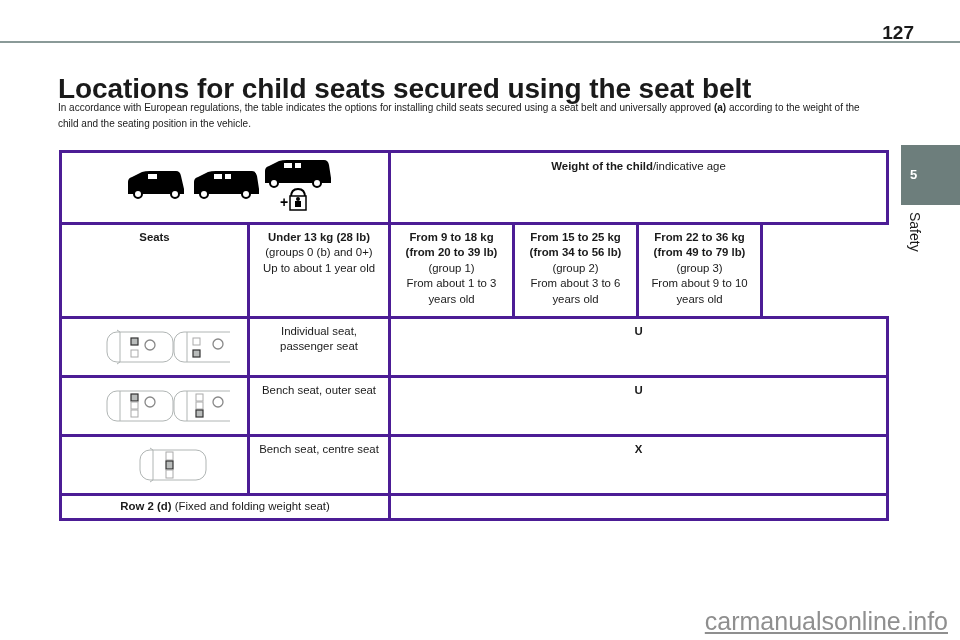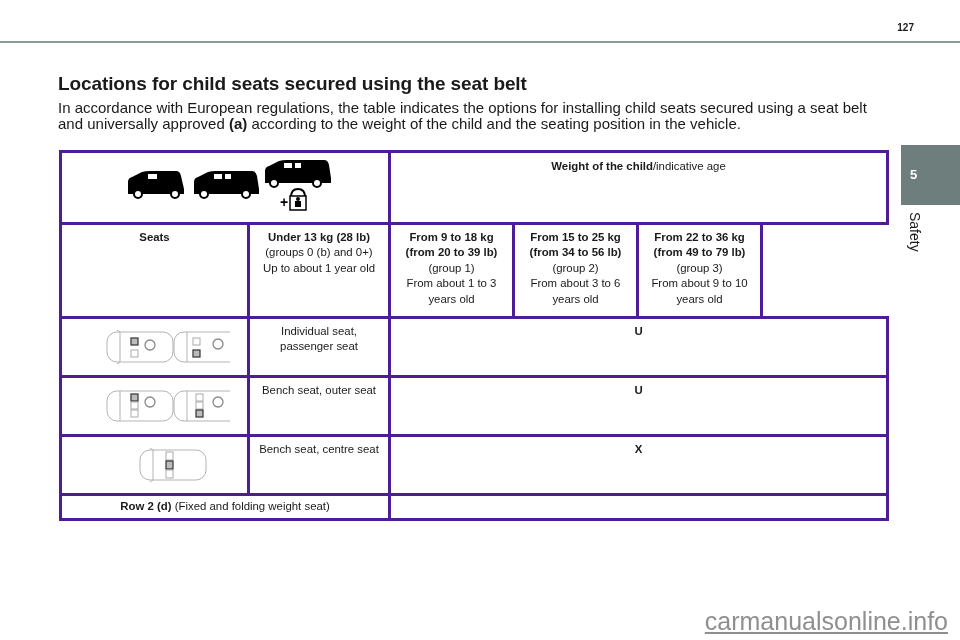--- a/index.html
+++ b/index.html
@@ -3,33 +3,33 @@
 <meta charset="utf-8">
 <style>
   html, body { margin: 0; padding: 0; }
   body {
     width: 960px; height: 640px; position: relative; overflow: hidden;
     background: #ffffff; color: #1a1a1a;
     font-family: "Liberation Sans", sans-serif;
   }
   .page-number {
     position: absolute; top: 22px; right: 46px;
-    font-size: 10px; font-weight: bold; color: #1a1a1a;
+    font-size: 19px; font-weight: bold; color: #1a1a1a;
   }
   .top-rule {
     position: absolute; top: 41px; left: 0; width: 960px; height: 2px;
     background: #8a9a98;
   }
   .title {
     position: absolute; top: 73px; left: 58px; margin: 0;
-    font-size: 19px; font-weight: bold; color: #1a1a1a; letter-spacing: -0.1px;
+    font-size: 28px; font-weight: bold; color: #1a1a1a; letter-spacing: -0.1px;
   }
   .intro {
     position: absolute; top: 100px; left: 58px; width: 820px; margin: 0;
-    font-size: 15px; line-height: 16px; color: #1a1a1a;
+    font-size: 10px; line-height: 16px; color: #1a1a1a;
   }
   .intro b { font-weight: bold; }
 
   .side-tab {
     position: absolute; top: 145px; left: 901px; width: 59px; height: 60px;
     background: #6d7e7c; color: #fff;
   }
   .side-tab span {
     position: absolute; left: 9px; top: 22px; font-size: 13px; font-weight: bold;
   }

